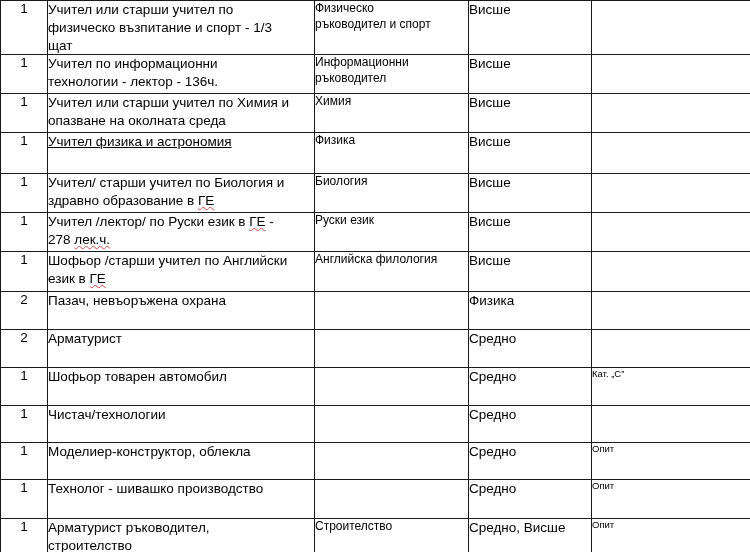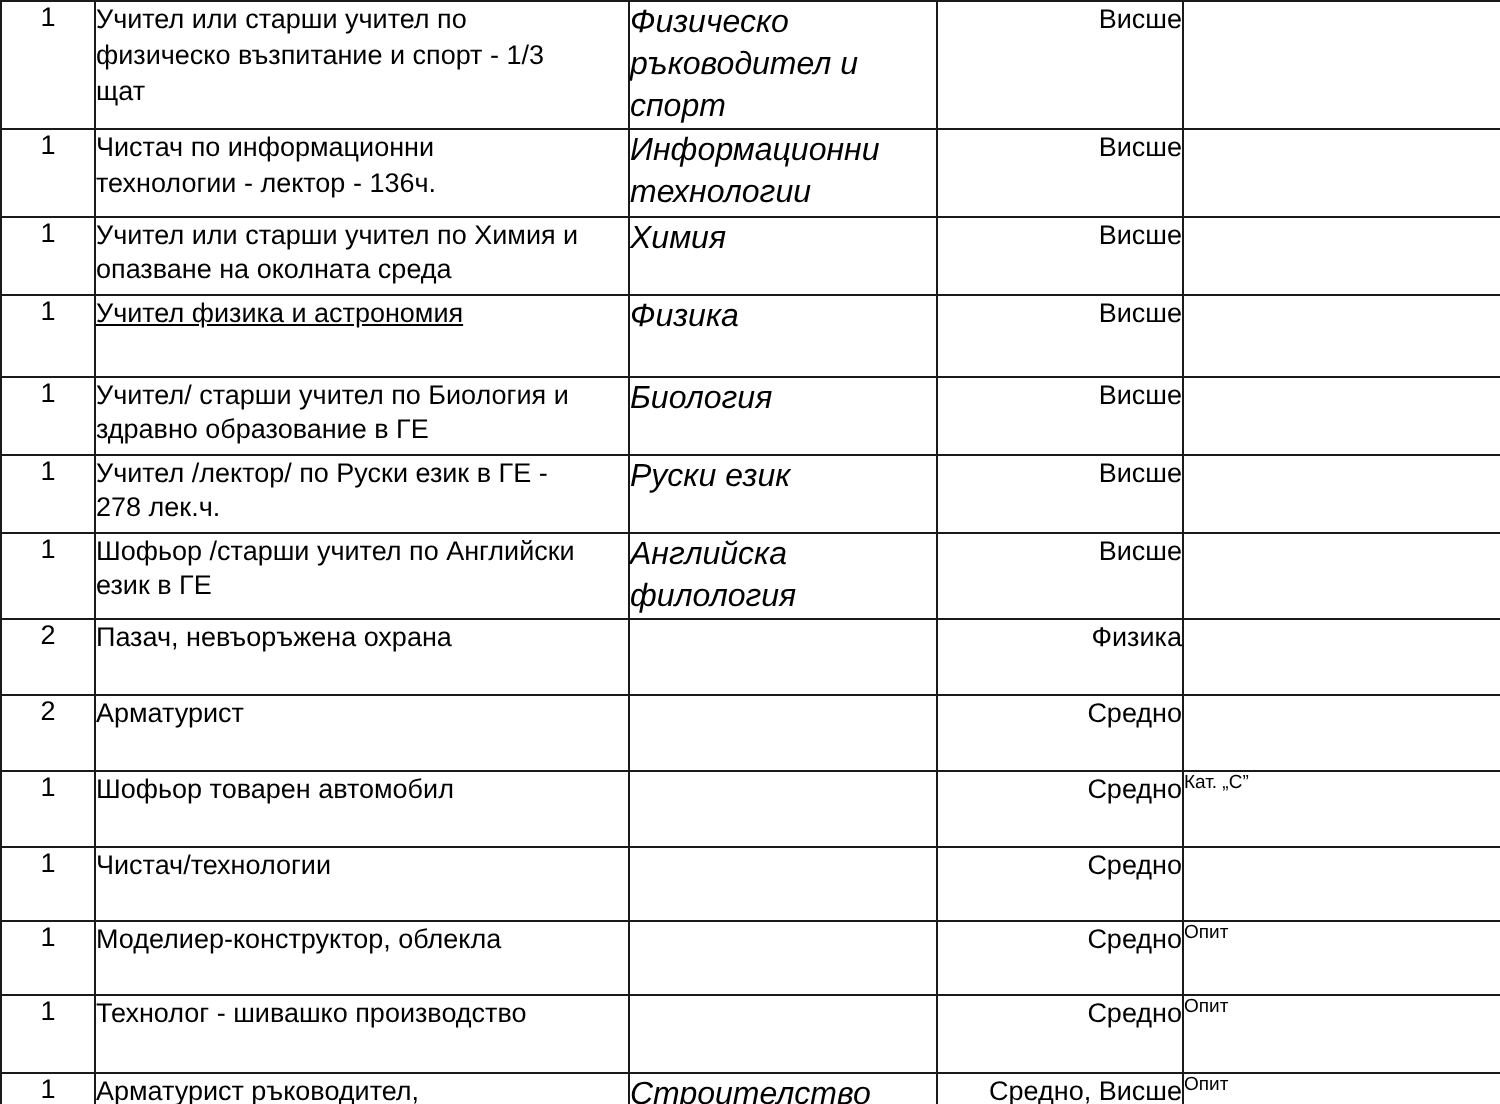--- a/index.html
+++ b/index.html
@@ -56,44 +56,43 @@
   .cell-pos {
     font-size: 13.5px;
     line-height: 1.32;
     padding: 1px 2px 1px 4px;
   }
   .cell-pos .pos-inner {
     display: block;
   }
 
   .cell-subject {
-    font-size: 16px;
+    font-size: 12px;
     line-height: 1.32;
     padding: 1px 2px 1px 4px;
-    font-style: italic;
   }
   .cell-edu {
     font-size: 13.5px;
     line-height: 1.32;
     padding: 1px 2px 1px 4px;
-    text-align: right;
   }
   .cell-extra {
     font-size: 9.5px;
     line-height: 1.3;
     padding: 2px 2px 1px 4px;
   }
 
   
   td.va-mid   { vertical-align: middle; }
   td.va-top   { vertical-align: top; }
   td.va-bot   { vertical-align: bottom; text-decoration: underline; }
 
   
   .spell {
+    text-decoration: underline;
     text-decoration-style: wavy;
     text-decoration-color: #d94a4a;
     text-decoration-thickness: 1px;
     text-underline-offset: 1px;
     text-align: center;
   }
 
   
 </style>
 </head>
@@ -122,26 +121,26 @@
           <div>Физическо</div>
           <div>ръководител и спорт</div>
         </td>
         <td class="cell-edu va-top"><span>Висше</span></td>
         <td class="cell-extra va-top"><span></span></td>
       </tr>
 
       <tr style="height:39px">
         <td class="cell-count va-mid"><span>1</span></td>
         <td class="cell-pos va-top">
-          <div class="pos-inner">Чистач по информационни</div>
+          <div class="pos-inner">Учител по информационни</div>
           <div class="pos-inner">технологии - лектор - 136ч.</div>
         </td>
         <td class="cell-subject va-top">
           <div>Информационни</div>
-          <div>технологии</div>
+          <div>ръководител</div>
         </td>
         <td class="cell-edu va-top"><span>Висше</span></td>
         <td class="cell-extra va-top"><span></span></td>
       </tr>
 
       <tr style="height:39px">
         <td class="cell-count va-mid"><span>1</span></td>
         <td class="cell-pos va-top">
           <div class="pos-inner">Учител или старши учител по Химия и</div>
           <div class="pos-inner">опазване на околната среда</div>

